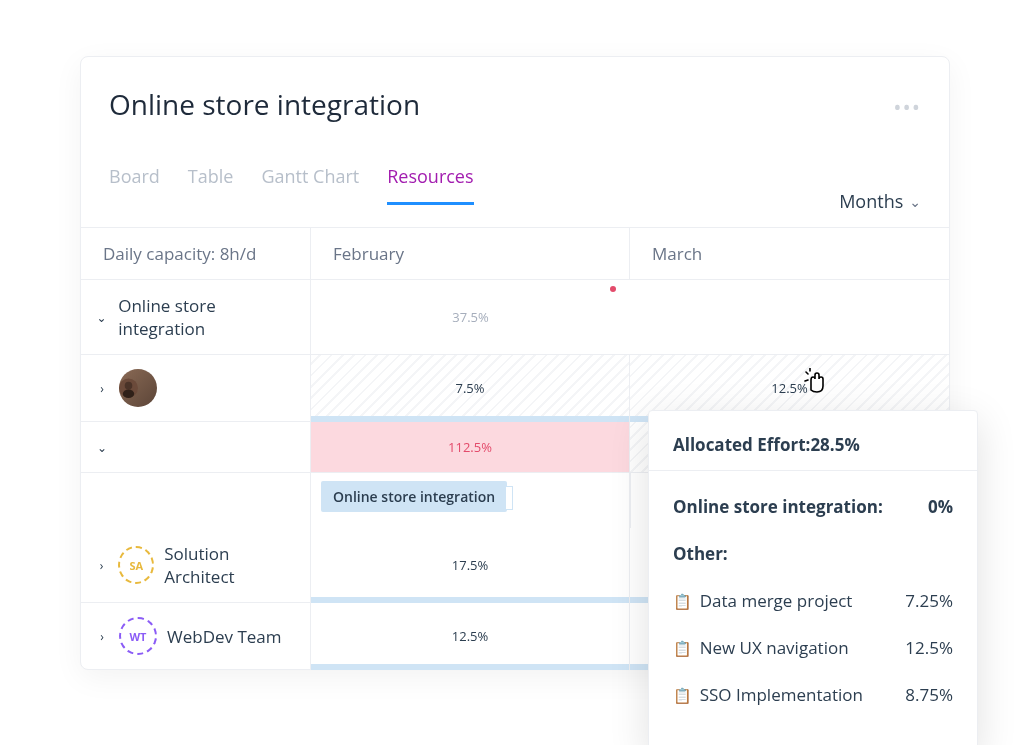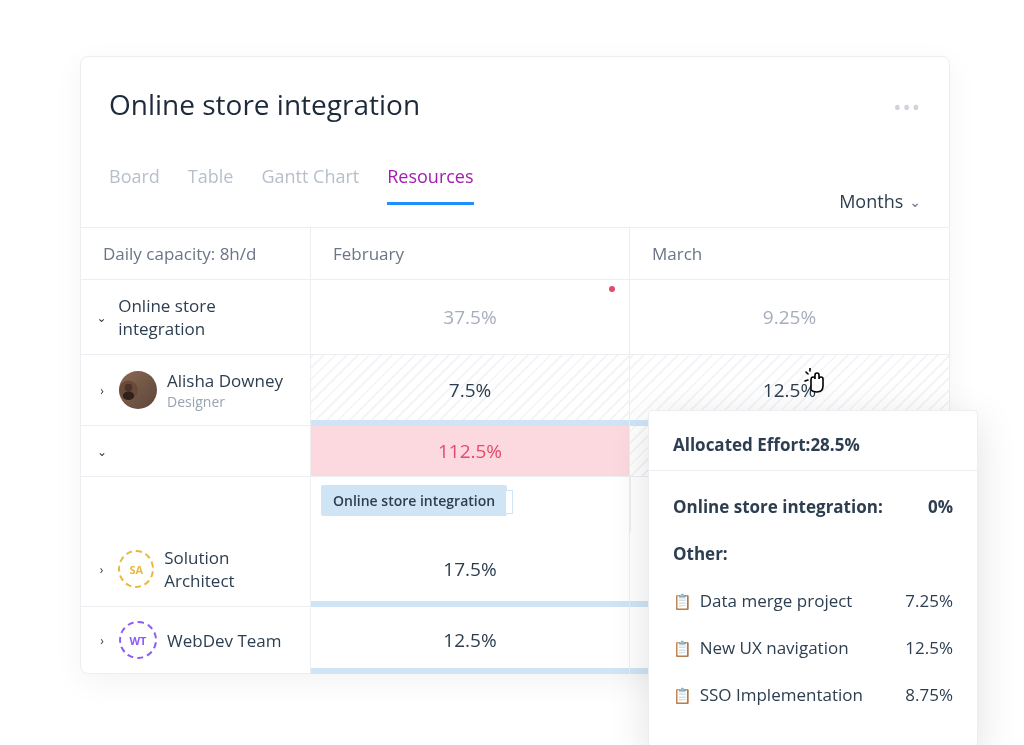--- a/index.html
+++ b/index.html
@@ -97,21 +97,21 @@
       font-size: 12px;
       color: #2c3e50;
       cursor: pointer;
       width: 14px;
       text-align: center;
     }
     .cell-val {
       display: flex;
       align-items: center;
       justify-content: center;
-      font-size: 19px;
+      font-size: 13px;
       color: #2c3e50;
       border-right: 1px solid #eceef2;
       position: relative;
       min-height: 50px;
     }
     .cell-val:last-child { border-right: none; }
     .muted { color: #a6aebc; }
     .project-name { font-size: 17px; color: #2c3e50; }
     .person { display: flex; align-items: center; gap: 10px; }
     .avatar {
@@ -234,38 +234,33 @@
 
   <div class="row">
     <div class="cell-name">
       <span class="caret">⌄</span>
       <span class="project-name">Online store integration</span>
     </div>
     <div class="cell-val muted">
       <span>37.5%</span>
       <span class="red-dot"></span>
     </div>
-    <div class="cell-val muted">9.25%</div>
   </div>
 
   <div class="row">
     <div class="cell-name">
       <span class="caret">›</span>
       <div class="person">
         <div class="avatar alisha">
           <svg class="av-face" viewBox="0 0 40 40">
               <circle cx="20" cy="20" r="20" fill="#6b4a3a"></circle>
               <circle cx="20" cy="15" r="8" fill="#4a3328"></circle>
               <ellipse cx="20" cy="32" rx="12" ry="9" fill="#2f2018"></ellipse>
             </svg>
         </div>
-        <div class="person-meta">
-          <div class="name">Alisha Downey</div>
-          <div class="role">Designer</div>
-        </div>
       </div>
     </div>
     <div class="cell-val hatch">
       <span>7.5%</span>
       <span class="bar-under" style="width:100%"></span>
     </div>
     <div class="cell-val hatch">
       <span>12.5%</span>
       <span class="bar-under" style="width:100%"></span>
     </div>

